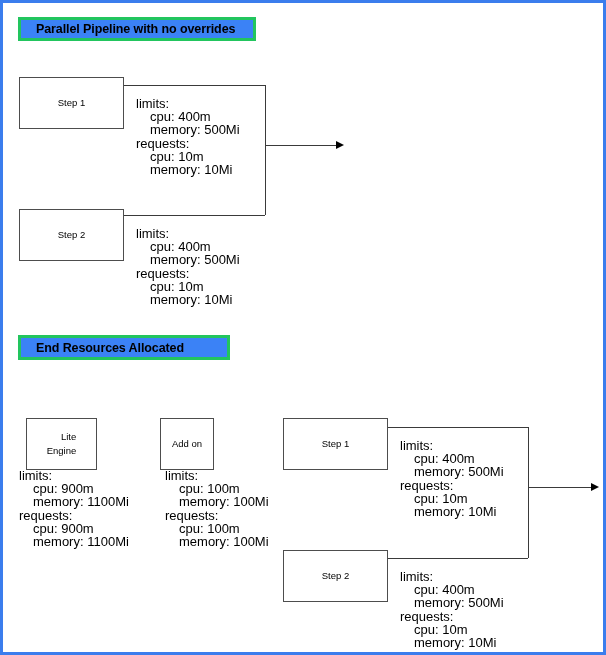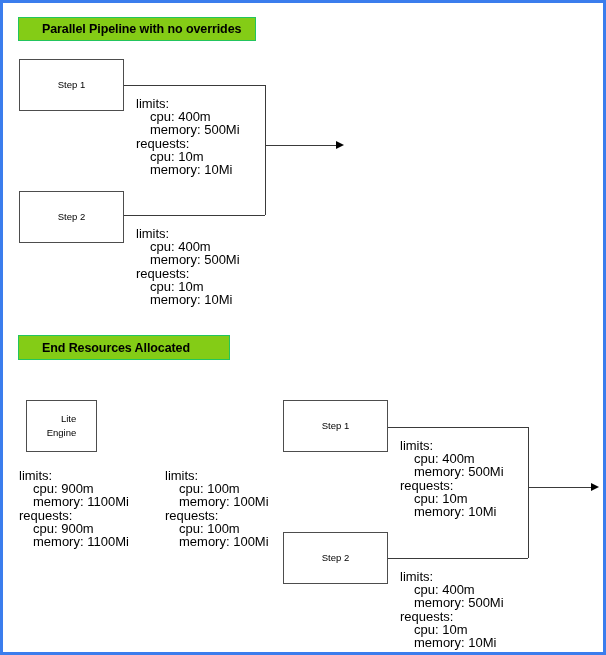--- a/index.html
+++ b/index.html
@@ -21,46 +21,47 @@
     overflow: hidden;
   }
   .canvas {
     position: absolute;
     inset: 0;
   }
 
   
   .banner {
     position: absolute;
-    background: #84cc16;
-    border: 1px solid #22c55e;
+    background: #3b82f6;
+    border: 3px solid #22c55e;
     box-sizing: border-box;
     font-size: 12.5px;
     font-weight: bold;
     color: #000000;
     letter-spacing: -0.1px;
     display: flex;
     align-items: center;
-    padding-left: 23px;
+    padding-left: 15px;
     white-space: nowrap;
   }
 
   
   .node {
     position: absolute;
     background: #ffffff;
     border: 1px solid #4d4d4d;
     box-sizing: border-box;
     display: flex;
     align-items: center;
     justify-content: center;
     text-align: center;
     font-size: 9.5px;
     color: #000000;
     line-height: 1.5;
+    margin-top: 18px;
   }
   .node .node-label {
     display: block;
     white-space: pre-line;
   }
 
   
   .spec {
     position: absolute;
     font-size: 13px;
@@ -143,20 +144,23 @@
 
     <div class="spec" style="left:16px; top:466px;">
       <span class="k">limits:</span>
       <span class="v">cpu: 900m</span>
       <span class="v">memory: 1100Mi</span>
       <span class="k">requests:</span>
       <span class="v">cpu: 900m</span>
       <span class="v">memory: 1100Mi</span>
     </div>
 
+    <div class="node" style="left:157px; top:397px; width:54px; height:52px;">
+      <span class="node-label">Add on</span>
+    </div>
 
     <div class="spec" style="left:162px; top:466px;">
       <span class="k">limits:</span>
       <span class="v">cpu: 100m</span>
       <span class="v">memory: 100Mi</span>
       <span class="k">requests:</span>
       <span class="v">cpu: 100m</span>
       <span class="v">memory: 100Mi</span>
     </div>
 

